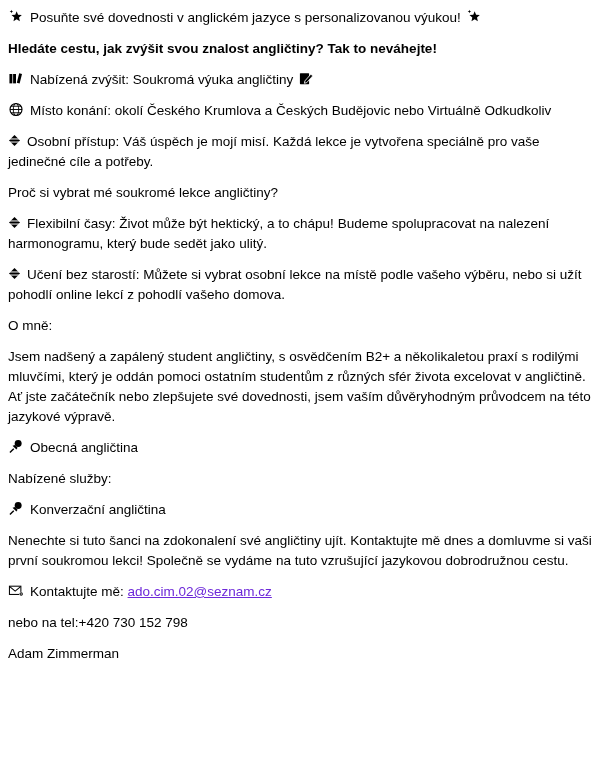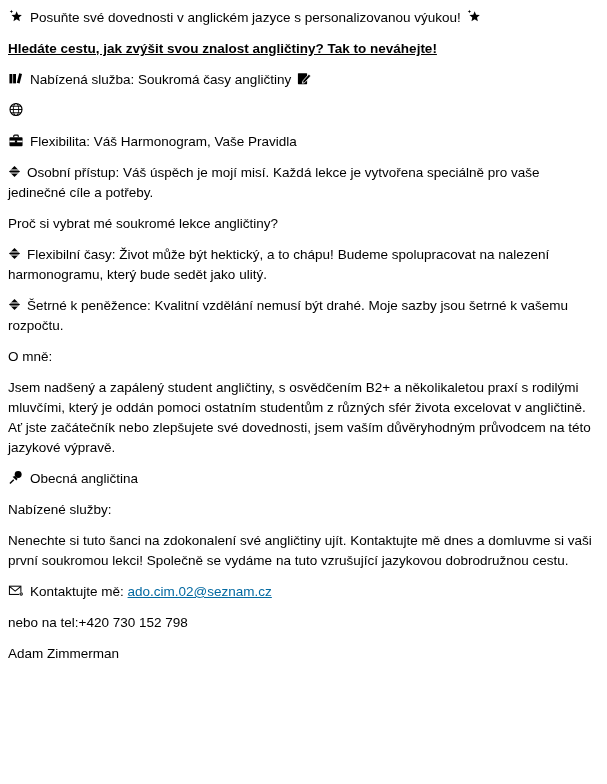--- a/index.html
+++ b/index.html
@@ -4,21 +4,21 @@
 <style>
   html,body{margin:0;padding:0;background:#ffffff;}
   body{
     width:607px;height:784px;box-sizing:border-box;
     font-family:"Liberation Sans","DejaVu Sans",sans-serif;
     font-size:13.5px;color:#000;
     padding:8px 10px 8px 8px;
     overflow:hidden;
   }
   p{margin:0 0 11px 0;line-height:20px;}
-  .bold{font-weight:bold;text-decoration:underline;}
+  .bold{font-weight:bold;}
   .icon{
     display:inline-block;width:16px;height:15px;
     vertical-align:-2px;margin-right:6px;
   }
   .icon svg{display:block;width:100%;height:100%;}
   .icon.trail{margin-right:0;margin-left:5px;}
   .icon.small{width:13px;height:13px;vertical-align:-1px;}
   a.email{ text-decoration:underline; }
   svg .stroke{fill:none;stroke:#000;}
 </style>
@@ -89,77 +89,77 @@
         </svg></span><span>Posuňte své dovednosti v anglickém jazyce s personalizovanou výukou!</span><span class="icon trail"><svg>
           <use href="#i-star"></use>
         </svg></span>
   </p>
 
   <p class="bold">Hledáte cestu, jak zvýšit svou znalost angličtiny? Tak to neváhejte!</p>
 
   <p>
     <span class="icon"><svg>
           <use href="#i-books"></use>
-        </svg></span><span>Nabízená služba: Soukromá časy angličtiny</span><span class="icon trail"><svg>
+        </svg></span><span>Nabízená zvýšit: Soukromá výuka angličtiny</span><span class="icon trail"><svg>
           <use href="#i-memo"></use>
         </svg></span>
   </p>
 
   <p>
     <span class="icon"><svg>
           <use href="#i-globe"></use>
-        </svg></span>
+        </svg></span><span>Místo konání: okolí Českého Krumlova a Českých Budějovic nebo Virtuálně Odkudkoliv</span>
   </p>
 
-  <p>
-    <span class="icon"><svg>
-          <use href="#i-briefcase"></use>
-        </svg></span><span>Flexibilita: Váš Harmonogram, Vaše Pravidla</span>
-  </p>
 
 
   <p>
     <span class="icon small"><svg>
           <use href="#i-gem"></use>
         </svg></span><span>Osobní přístup: Váš úspěch je mojí misí. Každá lekce je vytvořena speciálně pro vaše jedinečné cíle a potřeby.</span>
   </p>
 
   <p>Proč si vybrat mé soukromé lekce angličtiny?</p>
 
   <p>
     <span class="icon small"><svg>
           <use href="#i-gem"></use>
         </svg></span><span>Flexibilní časy: Život může být hektický, a to chápu! Budeme spolupracovat na nalezení harmonogramu, který bude sedět jako ulitý.</span>
   </p>
 
-
   <p>
     <span class="icon small"><svg>
           <use href="#i-gem"></use>
-        </svg></span><span>Šetrné k peněžence: Kvalitní vzdělání nemusí být drahé. Moje sazby jsou šetrné k vašemu rozpočtu.</span>
+        </svg></span><span>Učení bez starostí: Můžete si vybrat osobní lekce na místě podle vašeho výběru, nebo si užít pohodlí online lekcí z pohodlí vašeho domova.</span>
   </p>
+
 
   <p>O mně:</p>
 
   <p>Jsem nadšený a zapálený student angličtiny, s osvědčením B2+ a několikaletou praxí s rodilými mluvčími, který je oddán pomoci ostatním studentům z různých sfér života excelovat v angličtině. Ať jste začátečník nebo zlepšujete své dovednosti, jsem vaším důvěryhodným průvodcem na této jazykové výpravě.</p>
 
   <p>
     <span class="icon"><svg>
           <use href="#i-pin"></use>
         </svg></span><span>Obecná angličtina</span>
   </p>
 
   <p>Nabízené služby:</p>
 
+  <p>
+    <span class="icon"><svg>
+          <use href="#i-pin"></use>
+        </svg></span><span>Konverzační angličtina</span>
+  </p>
 
   <p>Nenechte si tuto šanci na zdokonalení své angličtiny ujít. Kontaktujte mě dnes a domluvme si vaši první soukromou lekci! Společně se vydáme na tuto vzrušující jazykovou dobrodružnou cestu.</p>
 
   <p>
     <span class="icon"><svg>
           <use href="#i-mail"></use>
-        </svg></span><span>Kontaktujte mě:</span>&nbsp;<a class="email" href="#" style="color: #0369a1;">ado.cim.02@seznam.cz</a>
+        </svg></span><span>Kontaktujte mě:</span>&nbsp;<a class="email" href="#" style="color: #6d28d9;">ado.cim.02@seznam.cz</a>
   </p>
 
   <p>nebo na tel:+420 730 152 798</p>
 
   <p>Adam Zimmerman</p>
 
 </div>
 
 </body></html>

